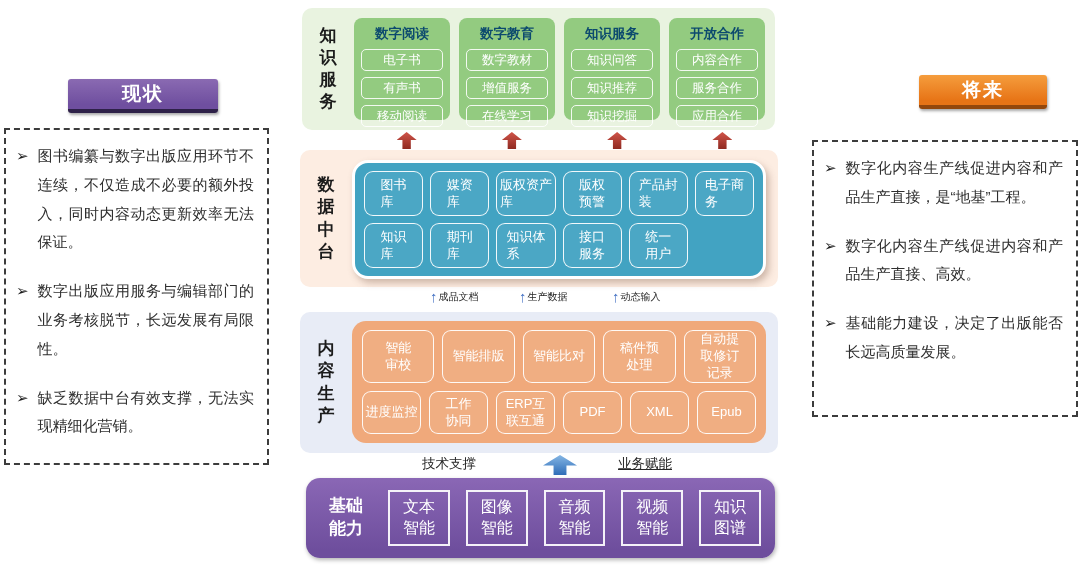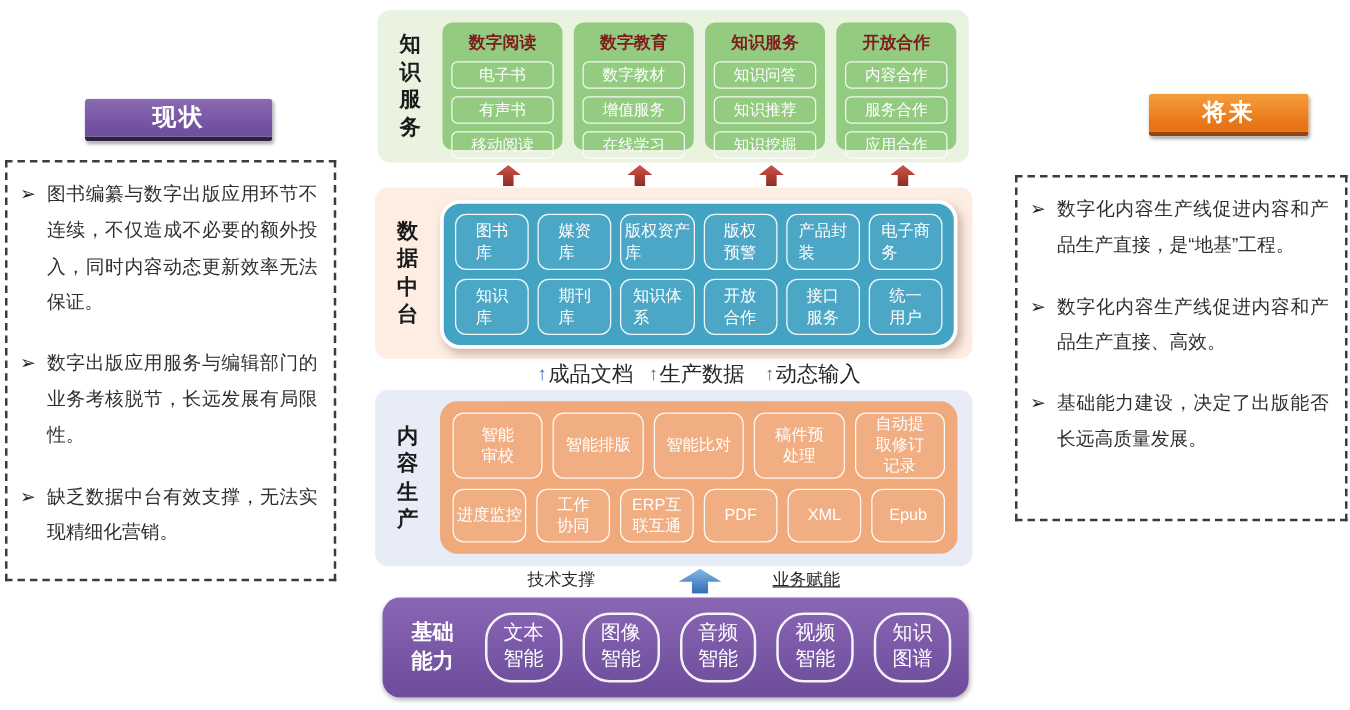--- a/index.html
+++ b/index.html
@@ -29,21 +29,21 @@
   
   .panel{position:absolute;box-sizing:border-box;display:flex;}
   .v-label{flex:0 0 52px;display:flex;align-items:center;justify-content:center;
       white-space:pre-line;text-align:center;font-weight:bold;font-size:17px;
       line-height:1.3;color:#1b1b1b;}
 
   
   #knowledge{left:302px;top:8px;width:473px;height:122px;background:#e9f3e0;border-radius:10px;}
   #knowledge .cols{flex:1;display:flex;gap:9px;padding:10px 10px 10px 0;}
   .kcol{flex:1;background:#93cb80;border-radius:8px;padding:5px 7px 8px;display:flex;flex-direction:column;}
-  .kcol .ktitle{text-align:center;color:#7f1d1d;font-weight:bold;font-size:13.5px;margin:2px 0 6px;}
+  .kcol .ktitle{text-align:center;color:#0c4a6e;font-weight:bold;font-size:13.5px;margin:2px 0 6px;}
   .kcol .kitems{display:flex;flex-direction:column;gap:6px;flex:1;justify-content:space-between;}
   .kitem{border:1px solid rgba(255,255,255,.88);border-radius:5px;color:#fff;
       font-size:12.5px;text-align:center;padding:1px 0;line-height:1.45;}
 
   
   #red-arrows{left:302px;top:132px;width:473px;height:17px;display:flex;position:absolute;}
   #red-arrows .spacer{flex:0 0 52px;}
   #red-arrows .slot{flex:1;display:flex;align-items:center;justify-content:center;}
   .red-arrow{width:20px;height:17px;background:linear-gradient(180deg,#d0544a,#8f2a21);
       clip-path:polygon(50% 0,100% 47%,71% 47%,71% 100%,29% 100%,29% 47%,0 47%);}
@@ -54,21 +54,21 @@
       border-radius:16px;box-shadow:3px 4px 7px rgba(120,80,60,.35);
       padding:8px 9px;display:grid;grid-template-columns:repeat(6,1fr);gap:7px;}
   .dcell{border:1.5px solid rgba(255,255,255,.92);border-radius:9px;background:rgba(255,255,255,.05);
       color:#fff;font-size:13px;line-height:1.3;display:flex;align-items:center;justify-content:center;
       text-align:left;white-space:pre-line;}
 
   
   #flow{left:300px;top:288px;width:478px;height:23px;position:absolute;}
   .flow-item{position:absolute;top:0;display:flex;align-items:center;gap:1px;}
   .flow-item .up{color:#4472c4;font-weight:bold;font-size:15px;}
-  .flow-item .ftext{font-size:17px;color:#262626;}
+  .flow-item .ftext{font-size:10px;color:#262626;}
 
   
   #content{left:300px;top:312px;width:478px;height:141px;background:#e8ecf6;border-radius:10px;}
   #content .orangebox{flex:1;margin:9px 12px 10px 0;background:#f0a97b;border-radius:14px;
       padding:9px 10px;display:flex;flex-direction:column;gap:8px;}
   .crow{display:flex;gap:8px;}
   .crow1{flex:1.25;}
   .crow2{flex:1;}
   .ccell{flex:1;border:1.5px solid rgba(255,255,255,.92);border-radius:9px;background:rgba(255,255,255,.06);
       color:#fff;font-size:13px;line-height:1.3;display:flex;align-items:center;justify-content:center;
@@ -82,21 +82,21 @@
   .blue-arrow{position:absolute;left:243px;top:2px;width:34px;height:20px;
       background:linear-gradient(180deg,#85b6e4,#2f6db8);
       clip-path:polygon(50% 0,100% 52%,69% 52%,69% 100%,31% 100%,31% 52%,0 52%);}
 
   
   #base{left:306px;top:478px;width:469px;height:80px;border-radius:14px;
       background:linear-gradient(180deg,#8a67b5 0%,#6e4e9d 90%);
       align-items:center;padding:16px 14px;box-shadow:1px 2px 4px rgba(0,0,0,.3);}
   #base .blabel{flex:0 0 52px;color:#fff;font-weight:bold;font-size:17px;line-height:1.35;
       white-space:pre-line;text-align:center;}
-  .bpill{flex:1;height:52px;border:2px solid rgba(255,255,255,.92);border-radius:22px;
+  .bpill{flex:1;height:52px;border:2px solid rgba(255,255,255,.92);border-radius:0;
       color:#fff;font-size:16px;line-height:1.3;display:flex;align-items:center;justify-content:center;
       text-align:center;white-space:pre-line;margin-left:16px;}
 </style>
 </head>
 <body>
 
 <div class="stage">
 
   <div class="side-header" id="left-header">
     <span>现状</span>
@@ -208,22 +208,20 @@
       <div class="dcell">产品封
 装</div>
       <div class="dcell">电子商
 务</div>
       <div class="dcell">知识
 库</div>
       <div class="dcell">期刊
 库</div>
       <div class="dcell">知识体
 系</div>
-      <div class="dcell">开放
-合作</div>
       <div class="dcell">接口
 服务</div>
       <div class="dcell">统一
 用户</div>
     </div>
   </div>
 
   <div id="flow">
     <div class="flow-item" style="left:130px">
       <span class="up">↑</span>

